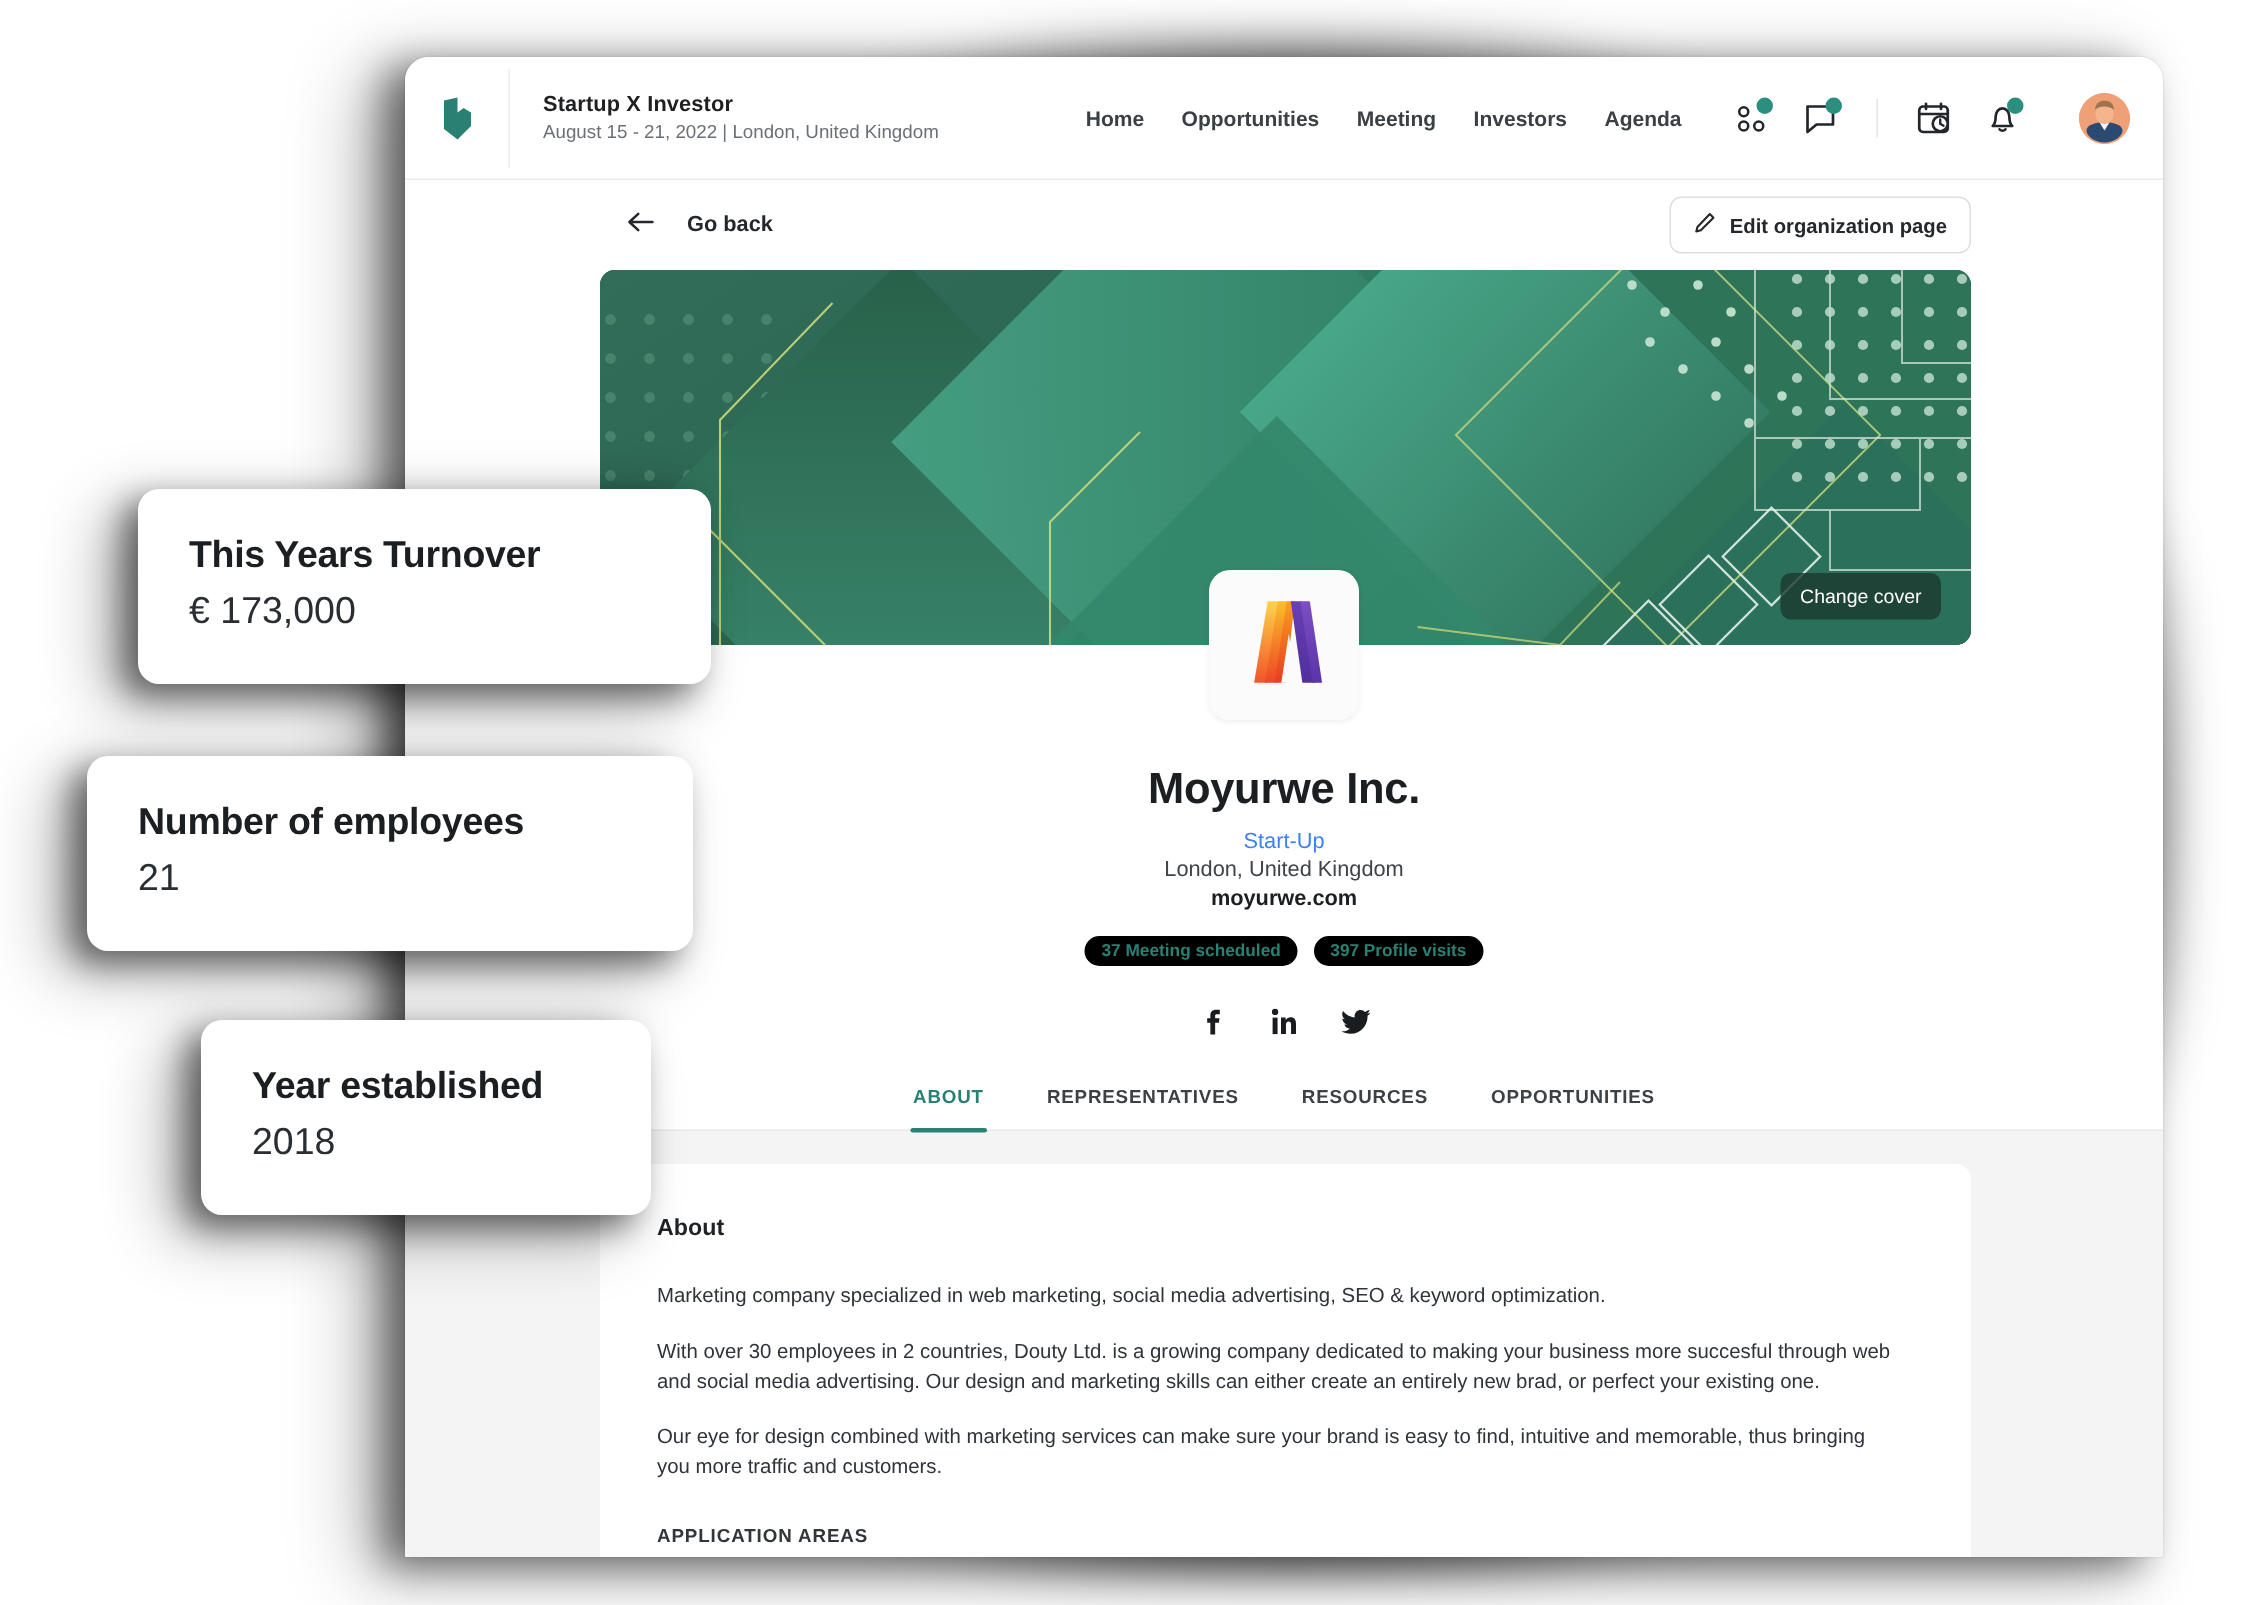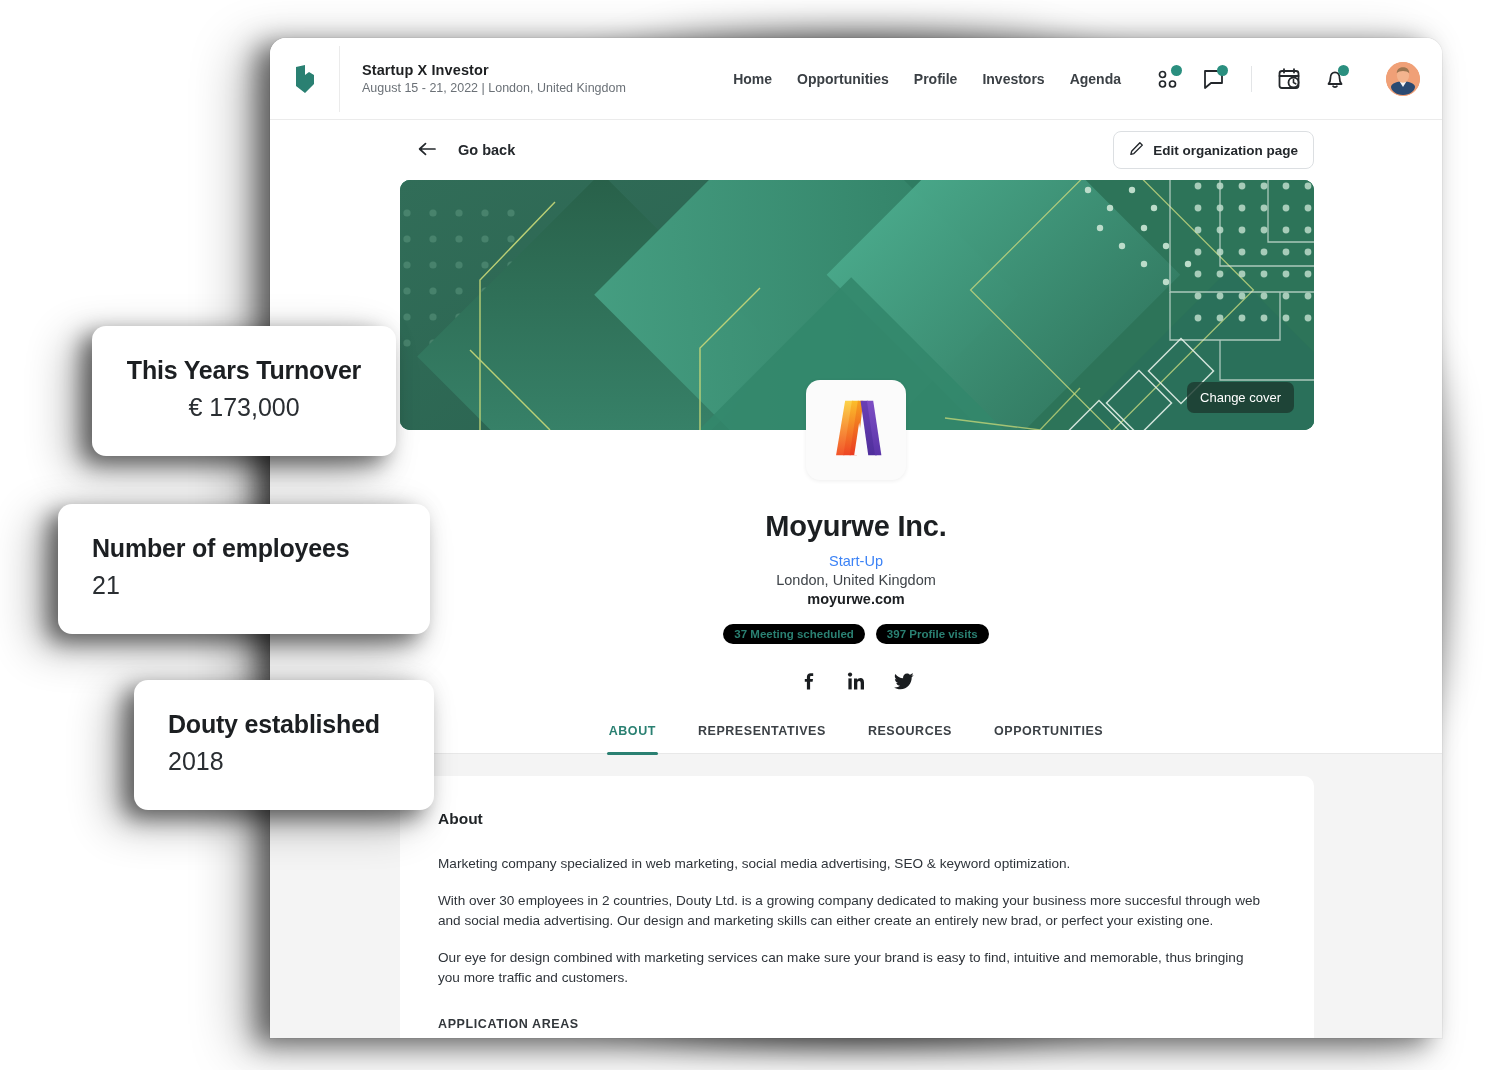--- a/index.html
+++ b/index.html
@@ -163,22 +163,22 @@
     padding: 30px 34px 34px;
     box-shadow: -10px 8px 22px rgba(0,0,0,.52), -22px 14px 44px rgba(0,0,0,.30);
   }
   .stat-label {
     font-size: 25px; font-weight: bold; color: #1c1f22; letter-spacing: -.2px;
     white-space: nowrap;
   }
   .stat-value {
     font-size: 25px; color: #2a2e32; margin-top: 8px; white-space: nowrap;
   }
-  #card-turnover  { left: 92px;  top: 326px; width: 304px; text-align: center; }
-  #card-employees { left: 58px;  top: 504px; width: 372px; }
+  #card-turnover  { left: 92px;  top: 326px; width: 382px; }
+  #card-employees { left: 58px;  top: 504px; width: 404px; }
   #card-year      { left: 134px; top: 680px; width: 300px; }
 </style>
 </head>
 <body>
 
 <div id="stage">
 
   <div id="window-shadow"></div>
 
   <div id="window-frame">
@@ -195,21 +195,21 @@
 
       <div class="event-block">
         <div class="event-title">Startup X Investor</div>
         <div class="event-sub">August 15 - 21, 2022 | London, United Kingdom</div>
       </div>
 
       <div class="nav">
         <div class="nav-links">
           <a class="nav-link">Home</a>
           <a class="nav-link">Opportunities</a>
-          <a class="nav-link">Profile</a>
+          <a class="nav-link">Meeting</a>
           <a class="nav-link">Investors</a>
           <a class="nav-link">Agenda</a>
         </div>
 
         <div class="nav-icons">
 
           <div class="icon-btn">
             <svg viewBox="0 0 26 26" width="26" height="26" aria-hidden="true">
               <circle cx="7.5" cy="8.5" r="3" fill="none" stroke="#23272b" stroke-width="1.7"></circle>
               <circle cx="7.5" cy="18" r="3" fill="none" stroke="#23272b" stroke-width="1.7"></circle>
@@ -469,17 +469,17 @@
     <div class="stat-label">This Years Turnover</div>
     <div class="stat-value">€ 173,000</div>
   </div>
 
   <div class="stat-card" id="card-employees">
     <div class="stat-label">Number of employees</div>
     <div class="stat-value">21</div>
   </div>
 
   <div class="stat-card" id="card-year">
-    <div class="stat-label">Douty established</div>
+    <div class="stat-label">Year established</div>
     <div class="stat-value">2018</div>
   </div>
 
 </div>
 
 </body></html>

